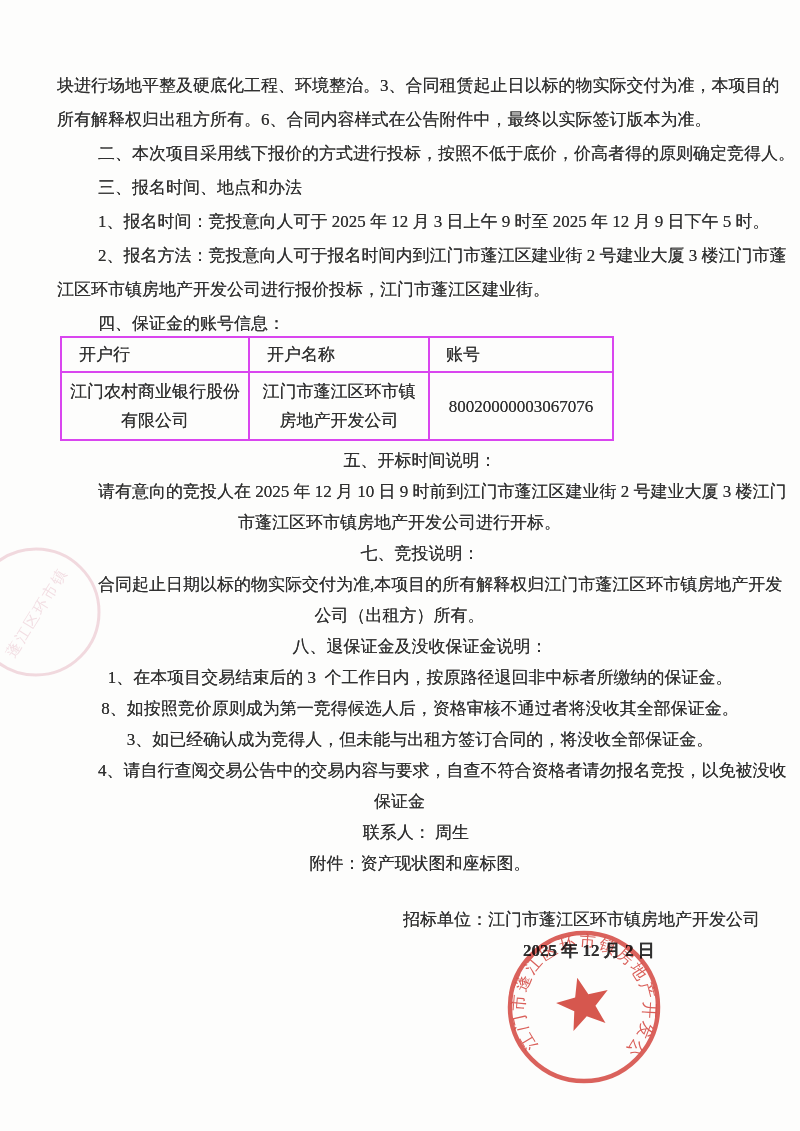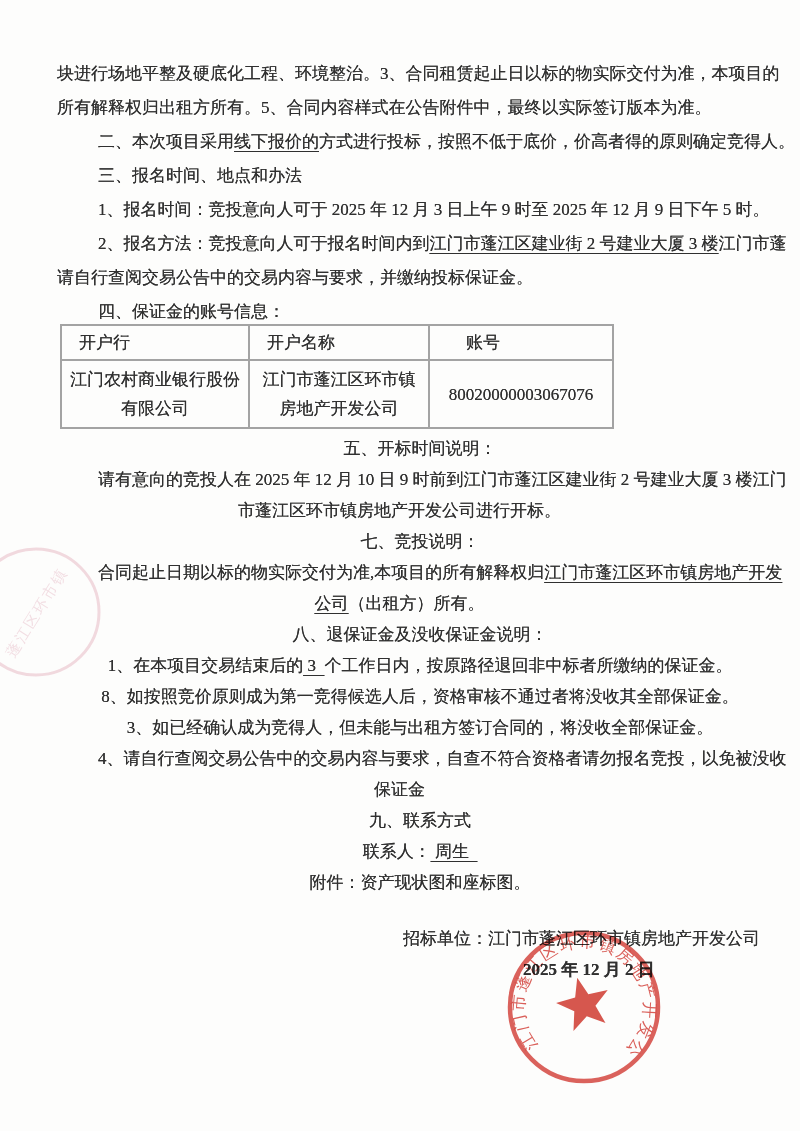--- a/index.html
+++ b/index.html
@@ -3,40 +3,40 @@
 <meta charset="utf-8">
 <style>
   html,body{margin:0;padding:0;background:#e9e9e9;}
   .page{
     position:relative;width:800px;height:1131px;margin:0 auto;
     background:#fdfdfc;overflow:hidden;
     font-family:"Liberation Serif","DejaVu Serif",serif;
     color:#303030;
   }
   .content{
-    position:absolute;left:0;top:3px;right:0;
+    position:absolute;left:0;top:15px;right:0;
     padding:54px 58px 0 57px;
     font-size:17px;
     text-shadow:0 0 .45px rgba(40,40,40,.85);
   }
   .tline{white-space:nowrap;}
   .blk-a .tline{line-height:34px;height:34px;}
   .blk-b .tline{line-height:31px;height:31px;text-align:center;}
   .ind{text-indent:41px;}
-  .u{text-decoration:underline;text-underline-offset:4px;text-decoration-thickness:1.3px;}
+  .u{text-underline-offset:4px;text-decoration-thickness:1.3px;}
   table.acct{
     border-collapse:collapse;table-layout:fixed;
     width:552px;margin:-5px 0 0 3px;
   }
   table.acct th,table.acct td{
-    border:2px solid #a3a3a3;font-weight:normal;
+    border:2px solid #d946ef;font-weight:normal;
     font-size:17px;color:#303030;
   }
   table.acct th{height:33px;text-align:left;padding:0 0 0 17px;}
-  table.acct th.acct-no{padding-left:36px;}
+  table.acct th.acct-no{padding-left:16px;}
   table.acct td{height:62px;text-align:center;padding:2px 6px;line-height:29px;}
   .blk-b{margin-top:4px;}
   .footer{margin-top:25px;line-height:31px;}
   .footer .f1{margin-left:346px;height:31px;white-space:nowrap;}
   .footer .f2{margin-left:466px;height:31px;white-space:nowrap;font-weight:bold;}
   .seal{
     position:absolute;left:499px;top:922px;width:170px;height:170px;
     mix-blend-mode:multiply;opacity:.92;
   }
   .faint-seal{
@@ -45,26 +45,26 @@
   }
 </style>
 </head>
 <body>
 
 <div class="page">
   <div class="content">
 
     <div class="blk-a" id="lines-a">
         <div class="tline"><span>块进行场地平整及硬底化工程、环境整治。3、合同租赁起止日以标的物实际交付为准，本项目的</span></div>
-        <div class="tline"><span>所有解释权归出租方所有。5、合同内容样式在公告附件中，最终以实际签订版本为准。</span></div>
+        <div class="tline"><span>所有解释权归出租方所有。6、合同内容样式在公告附件中，最终以实际签订版本为准。</span></div>
         <div class="tline ind"><span>二、本次项目采用</span><span class="u">线下报价的</span><span>方式进行投标，按照不低于底价，价高者得的原则确定竞得人。</span></div>
         <div class="tline ind"><span>三、报名时间、地点和办法</span></div>
         <div class="tline ind"><span>1、报名时间：竞投意向人可于 2025 年 12 月 3 日上午 9 时至 2025 年 12 月 9 日下午 5 时。</span></div>
         <div class="tline ind"><span>2、报名方法：竞投意向人可于报名时间内到</span><span class="u">江门市蓬江区建业街 2 号建业大厦 3 楼</span><span>江门市蓬</span></div>
-        <div class="tline"><span>请自行查阅交易公告中的交易内容与要求，并缴纳投标保证金。</span></div>
+        <div class="tline"><span>江区环市镇房地产开发公司进行报价投标，江门市蓬江区建业街。</span></div>
         <div class="tline ind"><span>四、保证金的账号信息：</span></div>
       </div>
 
     <table class="acct">
       <colgroup>
           <col style="width:188px">
           <col style="width:180px">
           <col style="width:184px">
         </colgroup>
       <tbody>
@@ -87,21 +87,20 @@
         <div class="tline"><span>市蓬江区环市镇房地产开发公司进行开标。</span></div>
         <div class="tline ind"><span>七、竞投说明：</span></div>
         <div class="tline ind"><span>合同起止日期以标的物实际交付为准,本项目的所有解释权归</span><span class="u">江门市蓬江区环市镇房地产开发</span></div>
         <div class="tline"><span class="u">公司</span><span>（出租方）所有。</span></div>
         <div class="tline ind"><span>八、退保证金及没收保证金说明：</span></div>
         <div class="tline ind"><span>1、在本项目交易结束后的</span><span class="u">&nbsp;3&nbsp;&nbsp;</span><span>个工作日内，按原路径退回非中标者所缴纳的保证金。</span></div>
         <div class="tline ind"><span>8、如按照竞价原则成为第一竞得候选人后，资格审核不通过者将没收其全部保证金。</span></div>
         <div class="tline ind"><span>3、如已经确认成为竞得人，但未能与出租方签订合同的，将没收全部保证金。</span></div>
         <div class="tline ind"><span>4、请自行查阅交易公告中的交易内容与要求，自查不符合资格者请勿报名竞投，以免被没收</span></div>
         <div class="tline"><span>保证金</span></div>
-        <div class="tline ind"><span>九、联系方式</span></div>
         <div class="tline ind"><span>联系人：</span><span class="u">&nbsp;周生&nbsp;&nbsp;</span></div>
         <div class="tline ind"><span>附件：资产现状图和座标图。</span></div>
       </div>
 
     <div class="footer">
       <div class="f1">招标单位：江门市蓬江区环市镇房地产开发公司</div>
       <div class="f2">2025 年 12 月 2 日</div>
     </div>
   </div>
 

